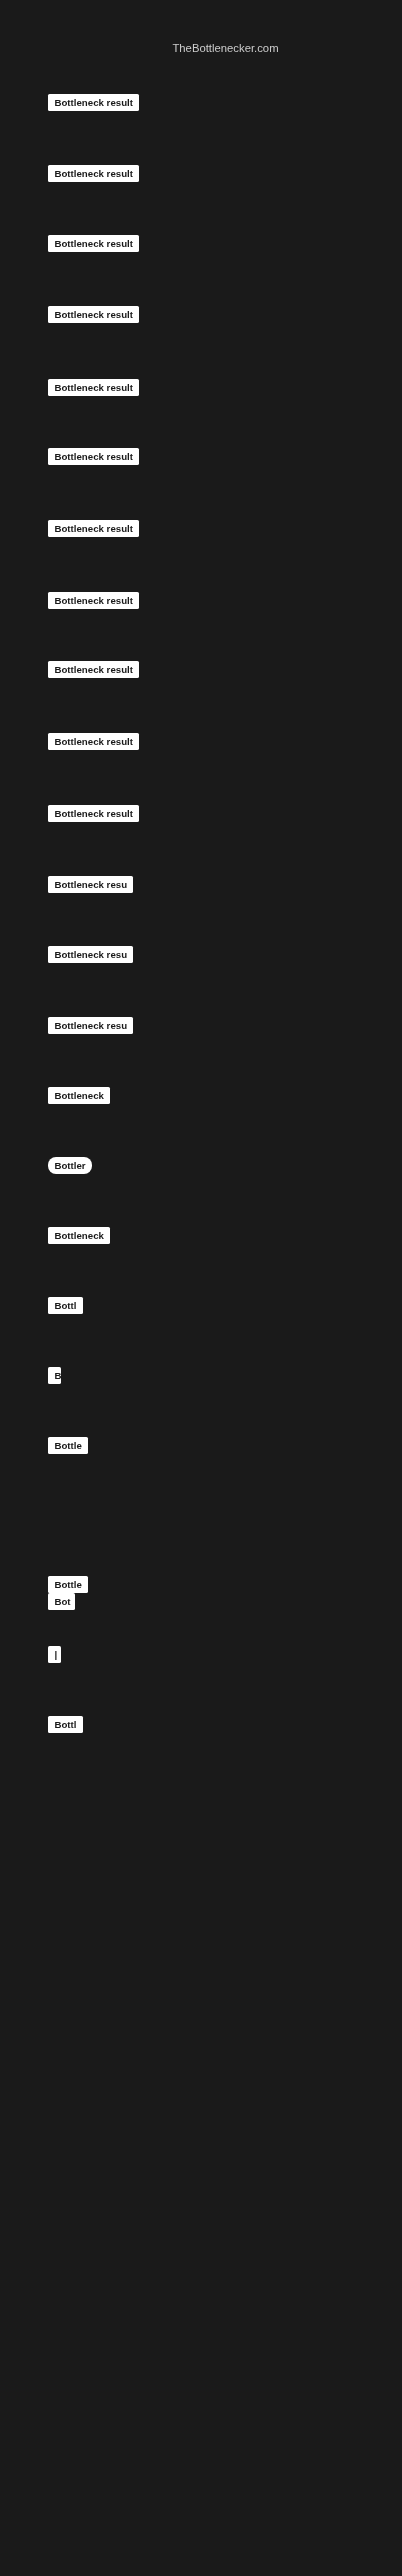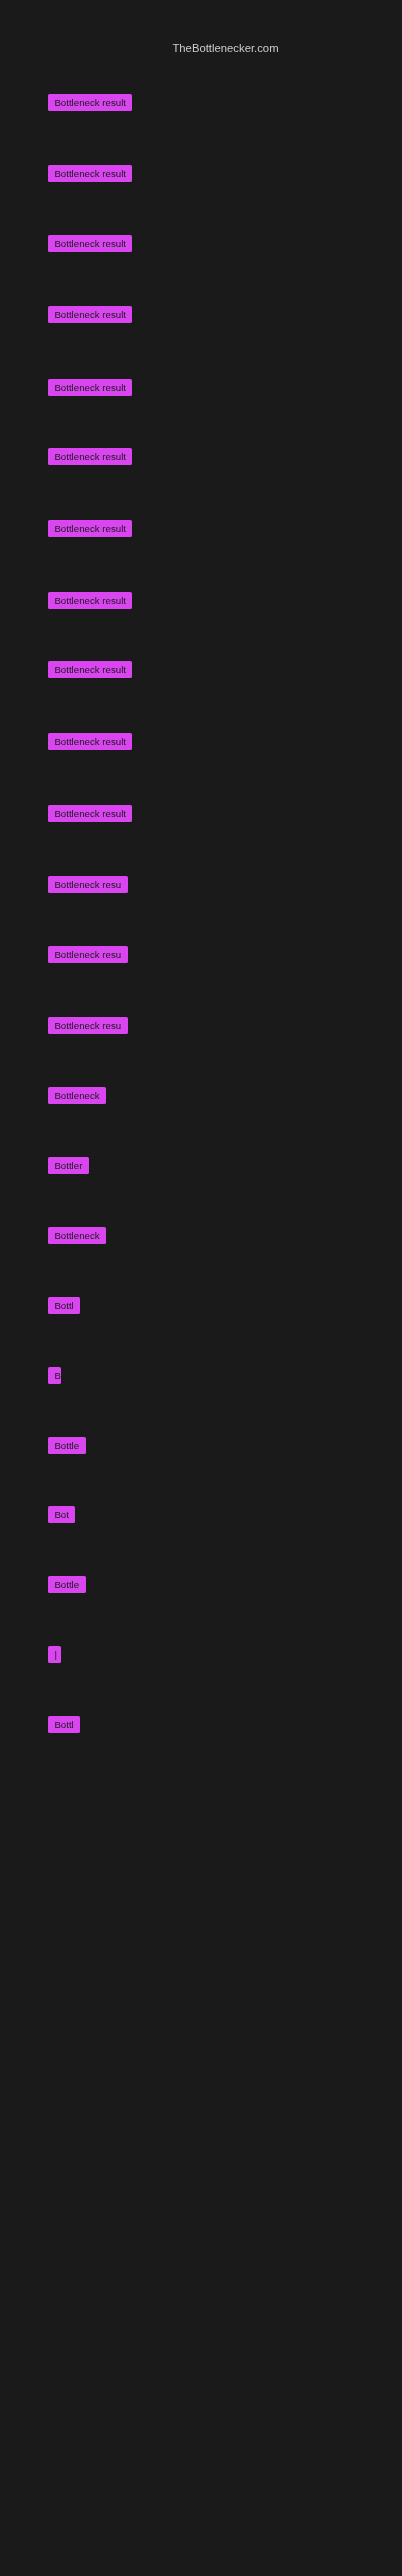--- a/index.html
+++ b/index.html
@@ -18,24 +18,24 @@
       text-align: center;
       padding: 6.4px 0 3.2px 0;
       color: #cccccc;
       font-size: 11.3px;
     }
     .bottleneck-item {
       position: absolute;
       left: 0;
     }
     .bottleneck-badge {
-      background-color: #d946ef;
+      background-color: #ffffff;
       color: #1a1a1a;
       font-size: 9.7px;
-      font-weight: normal;
+      font-weight: bold;
       padding: 3.2px 6.4px;
       display: inline-block;
       border-radius: 1.6px;
       white-space: nowrap;
       overflow: hidden;
     }
   </style>
 </head>
 <body>
 
@@ -51,22 +51,22 @@
 <div class="bottleneck-item" style="top: 400px;"><span class="bottleneck-badge" style="max-width: 122px;">Bottleneck result</span></div>
 <div class="bottleneck-item" style="top: 472px;"><span class="bottleneck-badge" style="max-width: 125px;">Bottleneck result</span></div>
 <div class="bottleneck-item" style="top: 544px;"><span class="bottleneck-badge" style="max-width: 125px;">Bottleneck result</span></div>
 <div class="bottleneck-item" style="top: 613px;"><span class="bottleneck-badge" style="max-width: 121px;">Bottleneck result</span></div>
 <div class="bottleneck-item" style="top: 685px;"><span class="bottleneck-badge" style="max-width: 122px;">Bottleneck result</span></div>
 <div class="bottleneck-item" style="top: 757px;"><span class="bottleneck-badge" style="max-width: 119px;">Bottleneck result</span></div>
 <div class="bottleneck-item" style="top: 828px;"><span class="bottleneck-badge" style="max-width: 105px;">Bottleneck resu</span></div>
 <div class="bottleneck-item" style="top: 898px;"><span class="bottleneck-badge" style="max-width: 103px;">Bottleneck resu</span></div>
 <div class="bottleneck-item" style="top: 969px;"><span class="bottleneck-badge" style="max-width: 101px;">Bottleneck resu</span></div>
 <div class="bottleneck-item" style="top: 1039px;"><span class="bottleneck-badge" style="max-width: 72px;">Bottleneck</span></div>
-<div class="bottleneck-item" style="top: 1109px;"><span class="bottleneck-badge" style="max-width: 48px;">Bottler</span></div>
+<div class="bottleneck-item" style="top: 1109px;"><span class="bottleneck-badge" style="max-width: 48px; border-radius: 8px;">Bottler</span></div>
 <div class="bottleneck-item" style="top: 1179px;"><span class="bottleneck-badge" style="max-width: 71px;">Bottleneck</span></div>
 <div class="bottleneck-item" style="top: 1249px;"><span class="bottleneck-badge" style="max-width: 40px;">Bottl</span></div>
 <div class="bottleneck-item" style="top: 1319px;"><span class="bottleneck-badge" style="max-width: 13px;">B</span></div>
 <div class="bottleneck-item" style="top: 1389px; text-align: center;"><span class="bottleneck-badge" style="max-width: 44px;">Bottle</span></div>
-<div class="bottleneck-item" style="top: 1458px;"><span class="bottleneck-badge" style="max-width: 27px;">Bot</span></div>
+<div class="bottleneck-item" style="top: 1545px;"><span class="bottleneck-badge" style="max-width: 27px;">Bot</span></div>
 <div class="bottleneck-item" style="top: 1528px;"><span class="bottleneck-badge" style="max-width: 55px;">Bottle</span></div>
 <div class="bottleneck-item" style="top: 1598px;"><span class="bottleneck-badge" style="max-width: 8px;">|</span></div>
 <div class="bottleneck-item" style="top: 1668px;"><span class="bottleneck-badge" style="max-width: 40px;">Bottl</span></div>
 
 
 </body></html>

